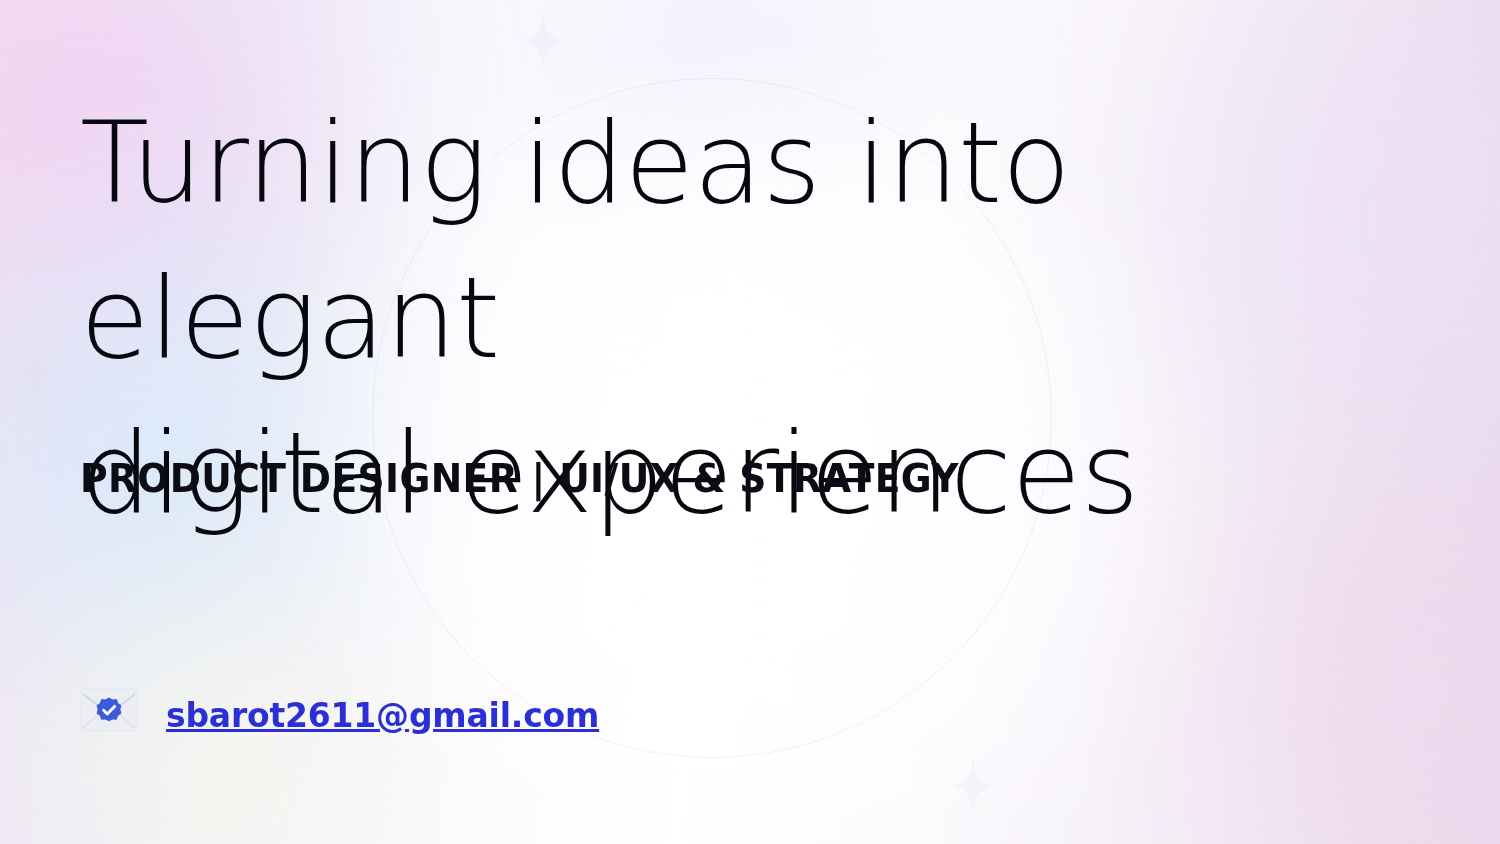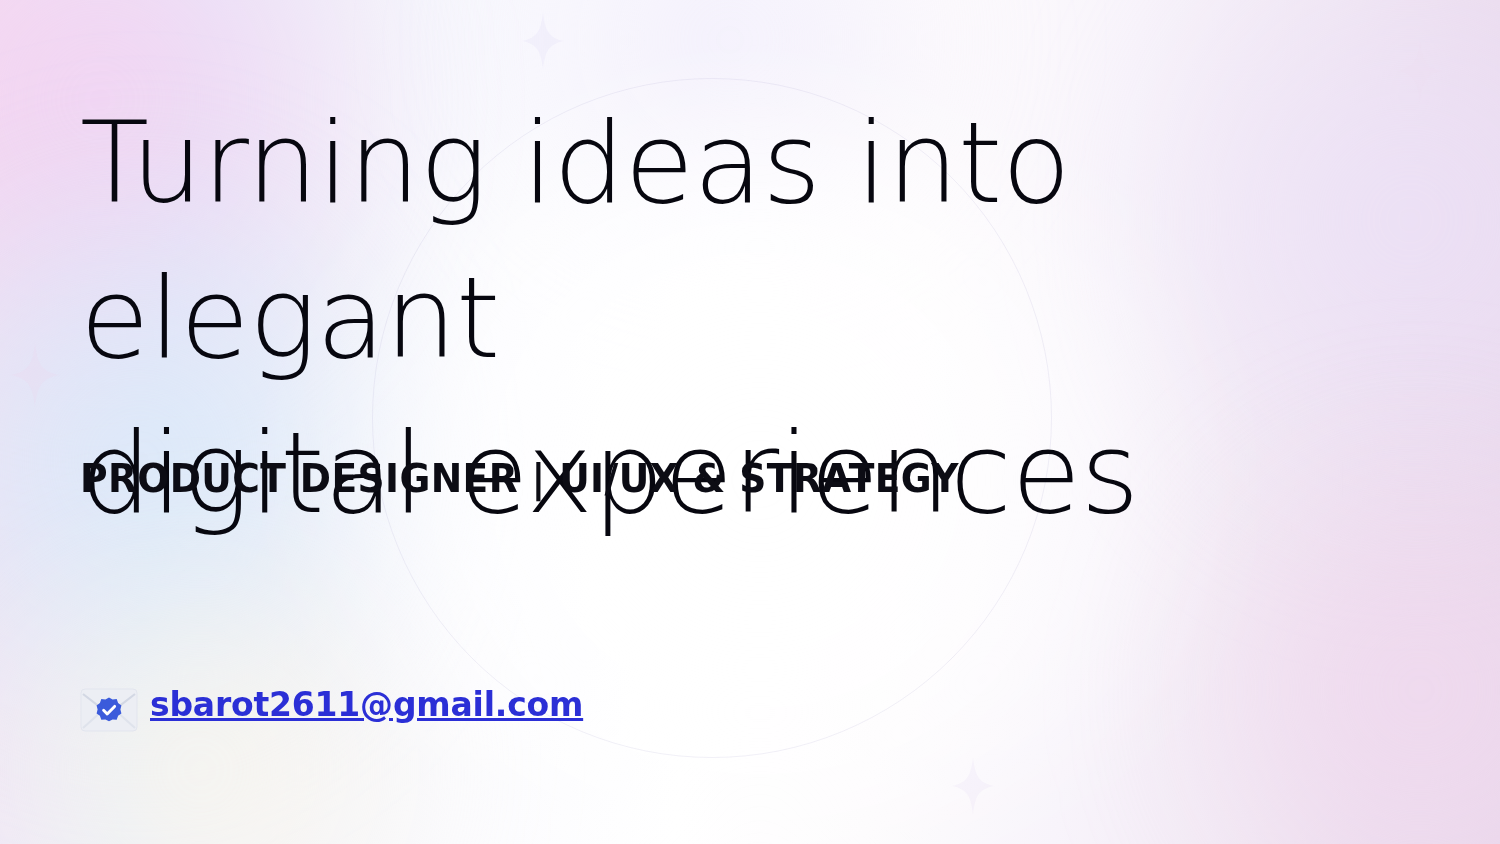--- a/index.html
+++ b/index.html
@@ -152,22 +152,22 @@
     white-space: nowrap;
     transform: scaleX(0.965);
     transform-origin: left center;
   }
 
   .contact-row {
     position: absolute;
     left: 80px;
     top: 688px;
     display: flex;
-    align-items: flex-start;
-    gap: 12px;
+    align-items: flex-end;
+    gap: 28px;
   }
 
   .mail-icon {
     position: relative;
     width: 58px;
     height: 44px;
     flex: none;
   }
   .mail-icon svg { display: block; }
 

